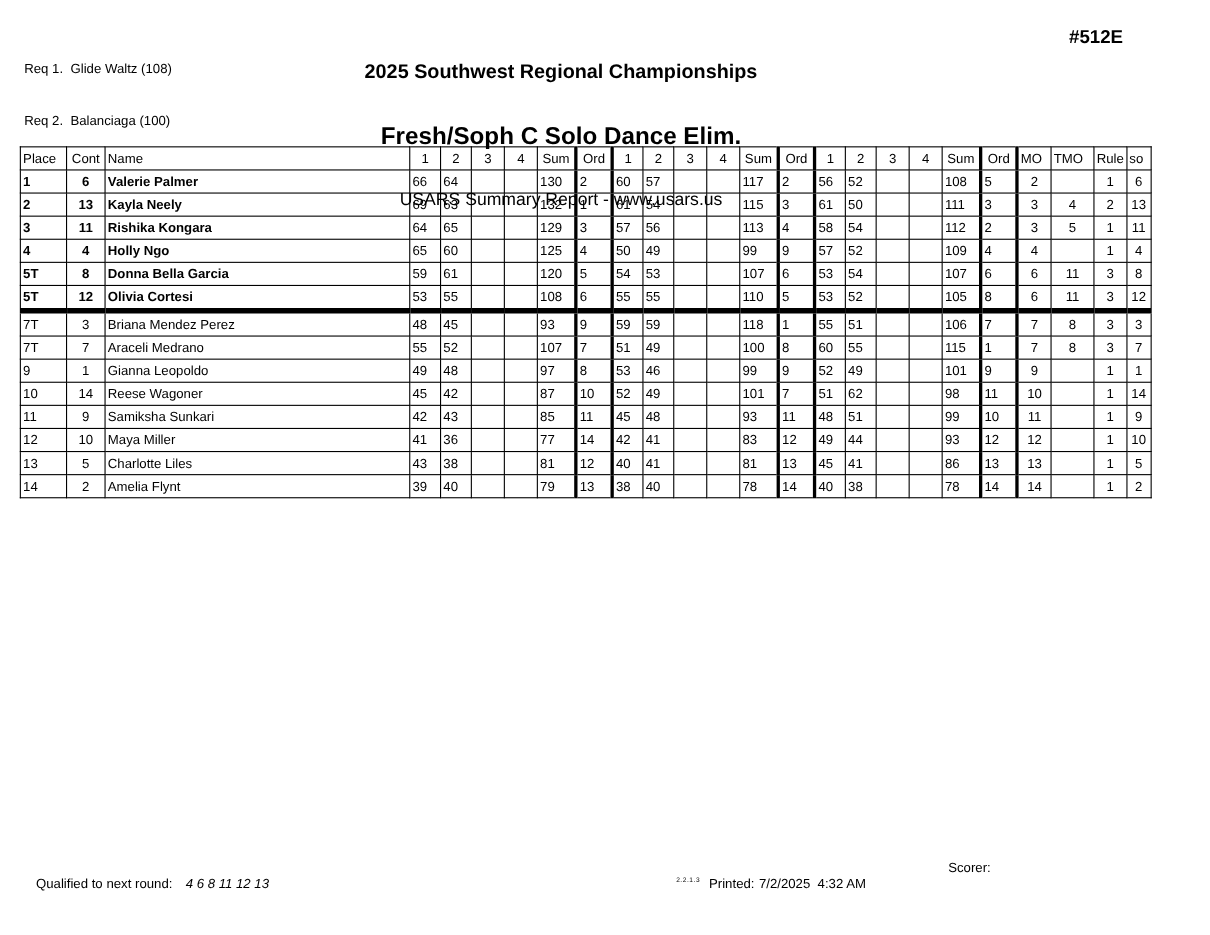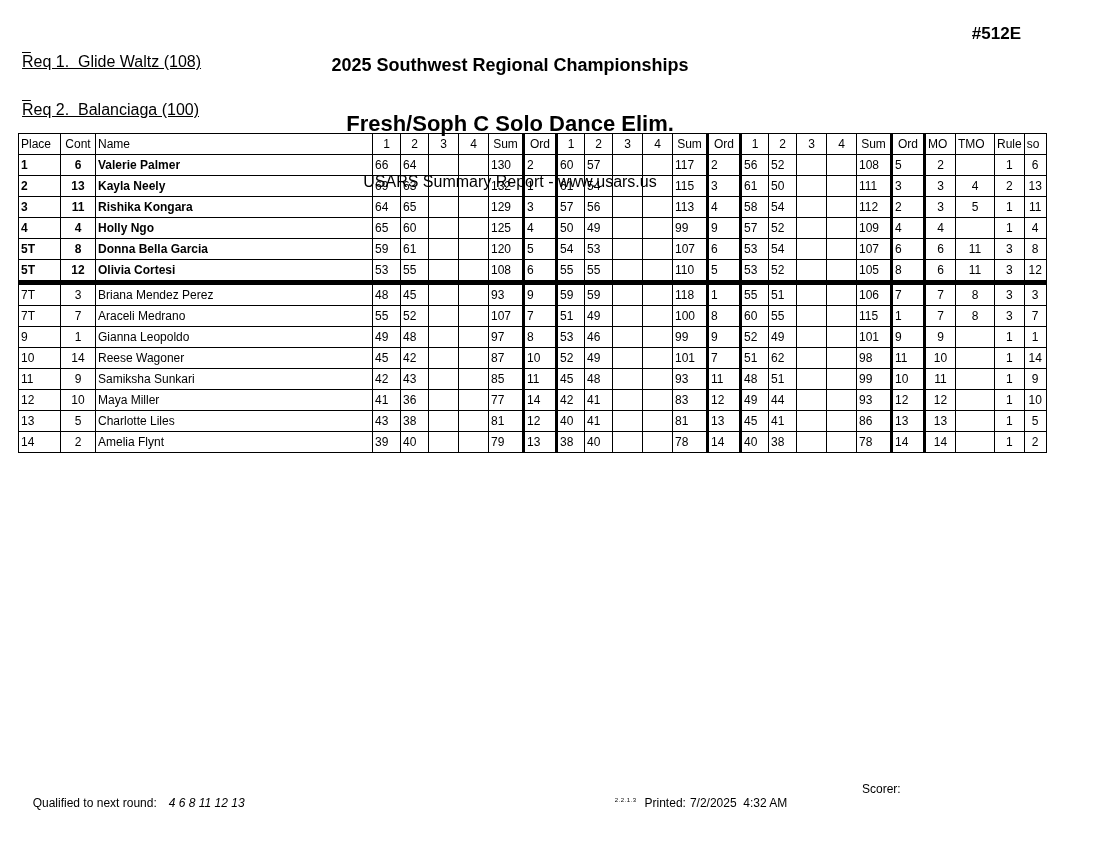--- a/index.html
+++ b/index.html
@@ -1,20 +1,20 @@
 <!DOCTYPE html>
 <html><head>
 <meta charset="utf-8">
 <style>
   html,body{margin:0;padding:0;}
   body{
     width:1100px;height:850px;background:#ffffff;color:#000;
     font-family:"Liberation Sans", sans-serif;position:relative;overflow:hidden;
   }
-  .req-block{position:absolute;left:22px;top:22px;font-size:16px;line-height:16px;white-space:pre;text-decoration:underline;}
+  .req-block{position:absolute;left:22px;top:22px;font-size:12px;line-height:16px;white-space:pre;}
   .title-block{position:absolute;left:0;top:19px;width:1020px;text-align:center;white-space:pre;}
   .t1{font-size:18px;font-weight:bold;line-height:21px;}
   .t2{font-size:15px;line-height:18px;}
   .t3{font-size:22px;font-weight:bold;line-height:23px;}
   .t4{font-size:16px;line-height:21px;}
   .event-number{position:absolute;top:24px;right:79px;font-size:17px;font-weight:bold;}
 
   table.results{position:absolute;left:18px;top:133px;border-collapse:collapse;table-layout:fixed;}
   .results th,.results td{
     border:1px solid #000;font-size:12px;height:20px;padding:0 2px;

